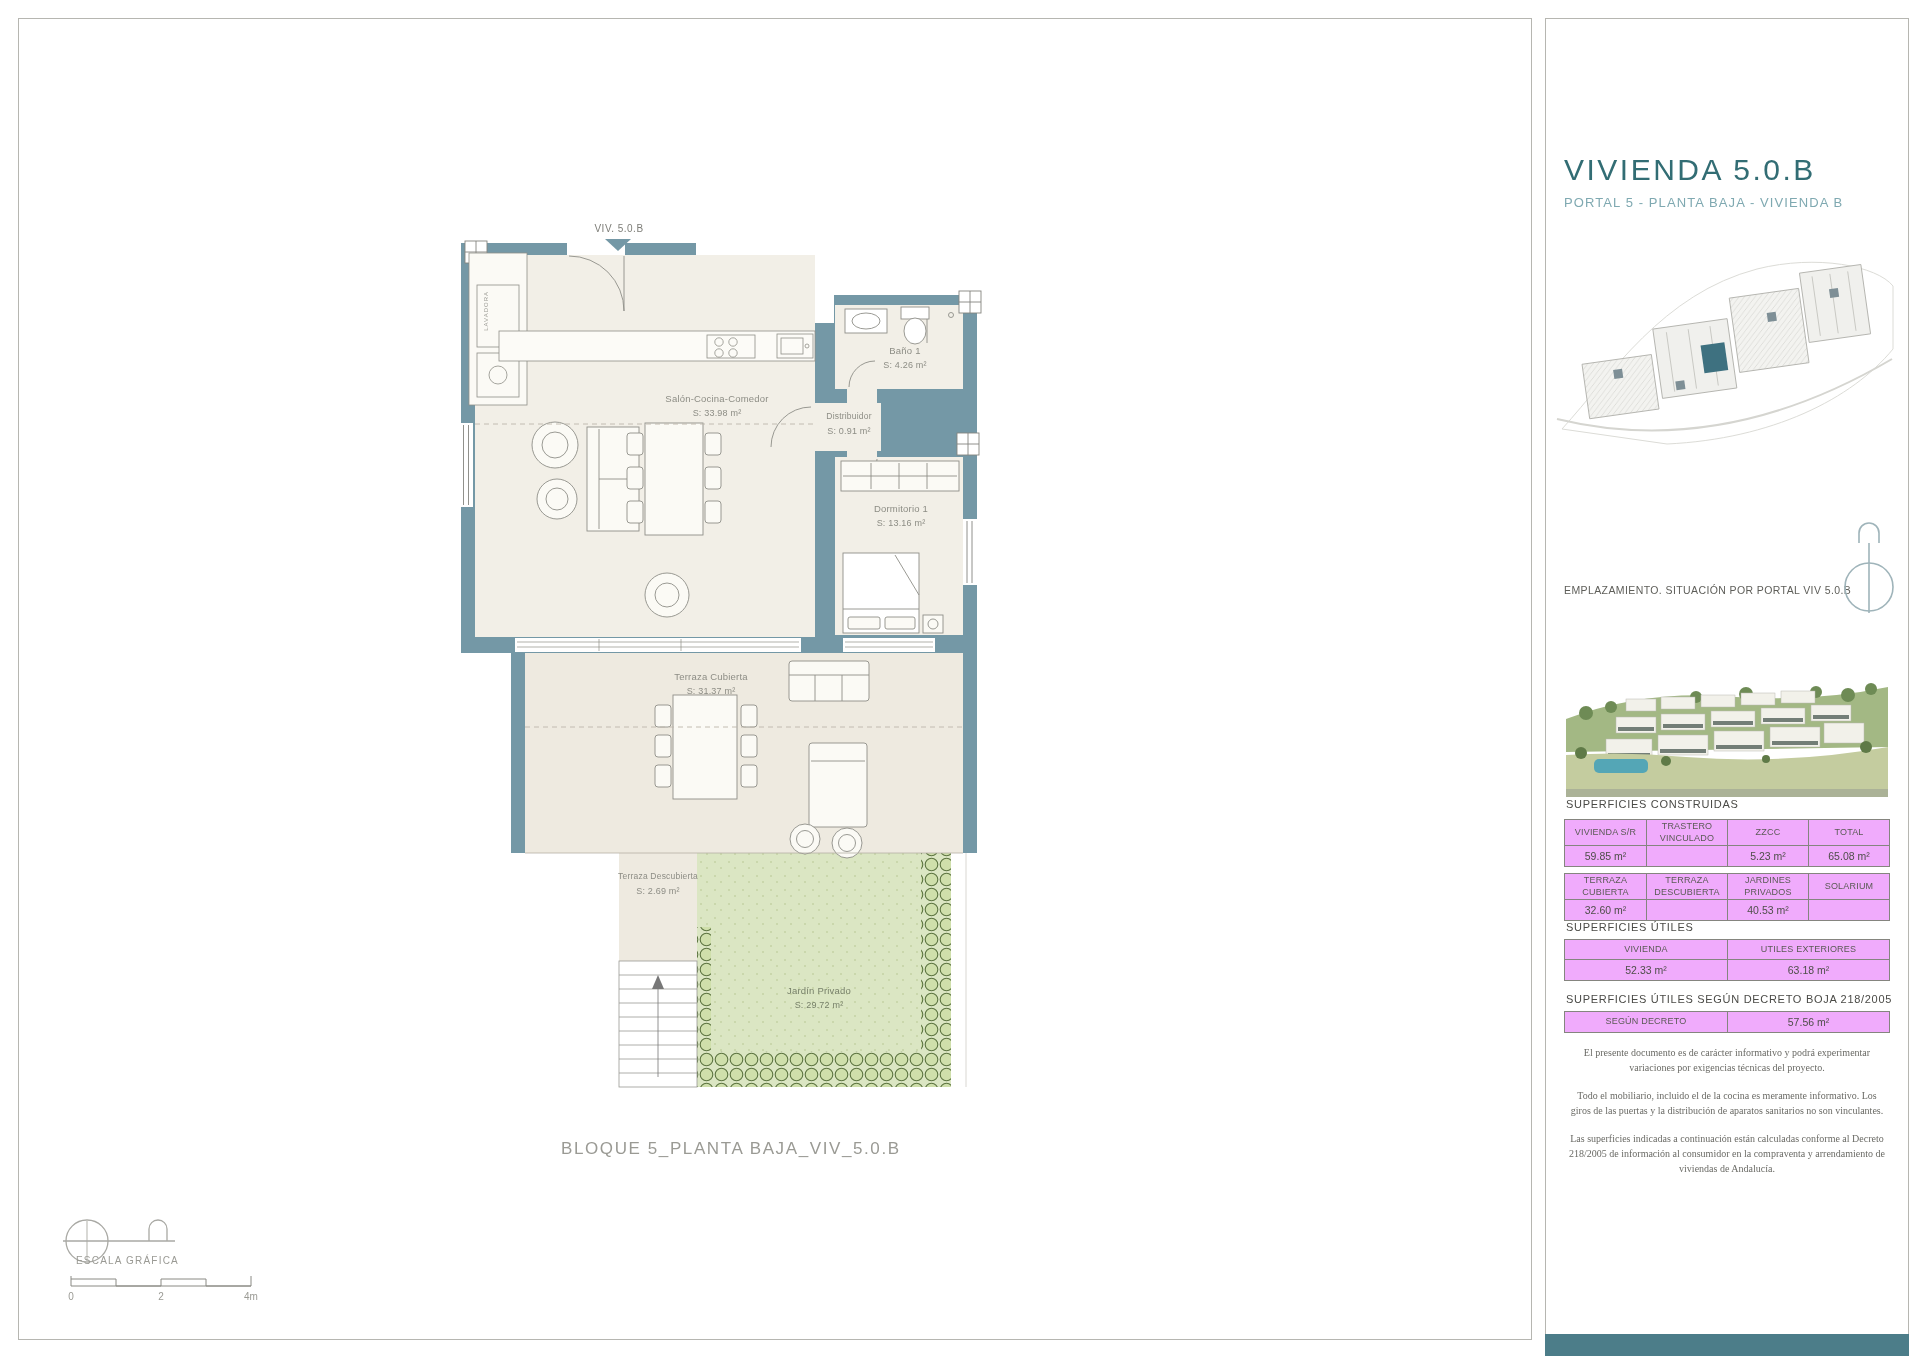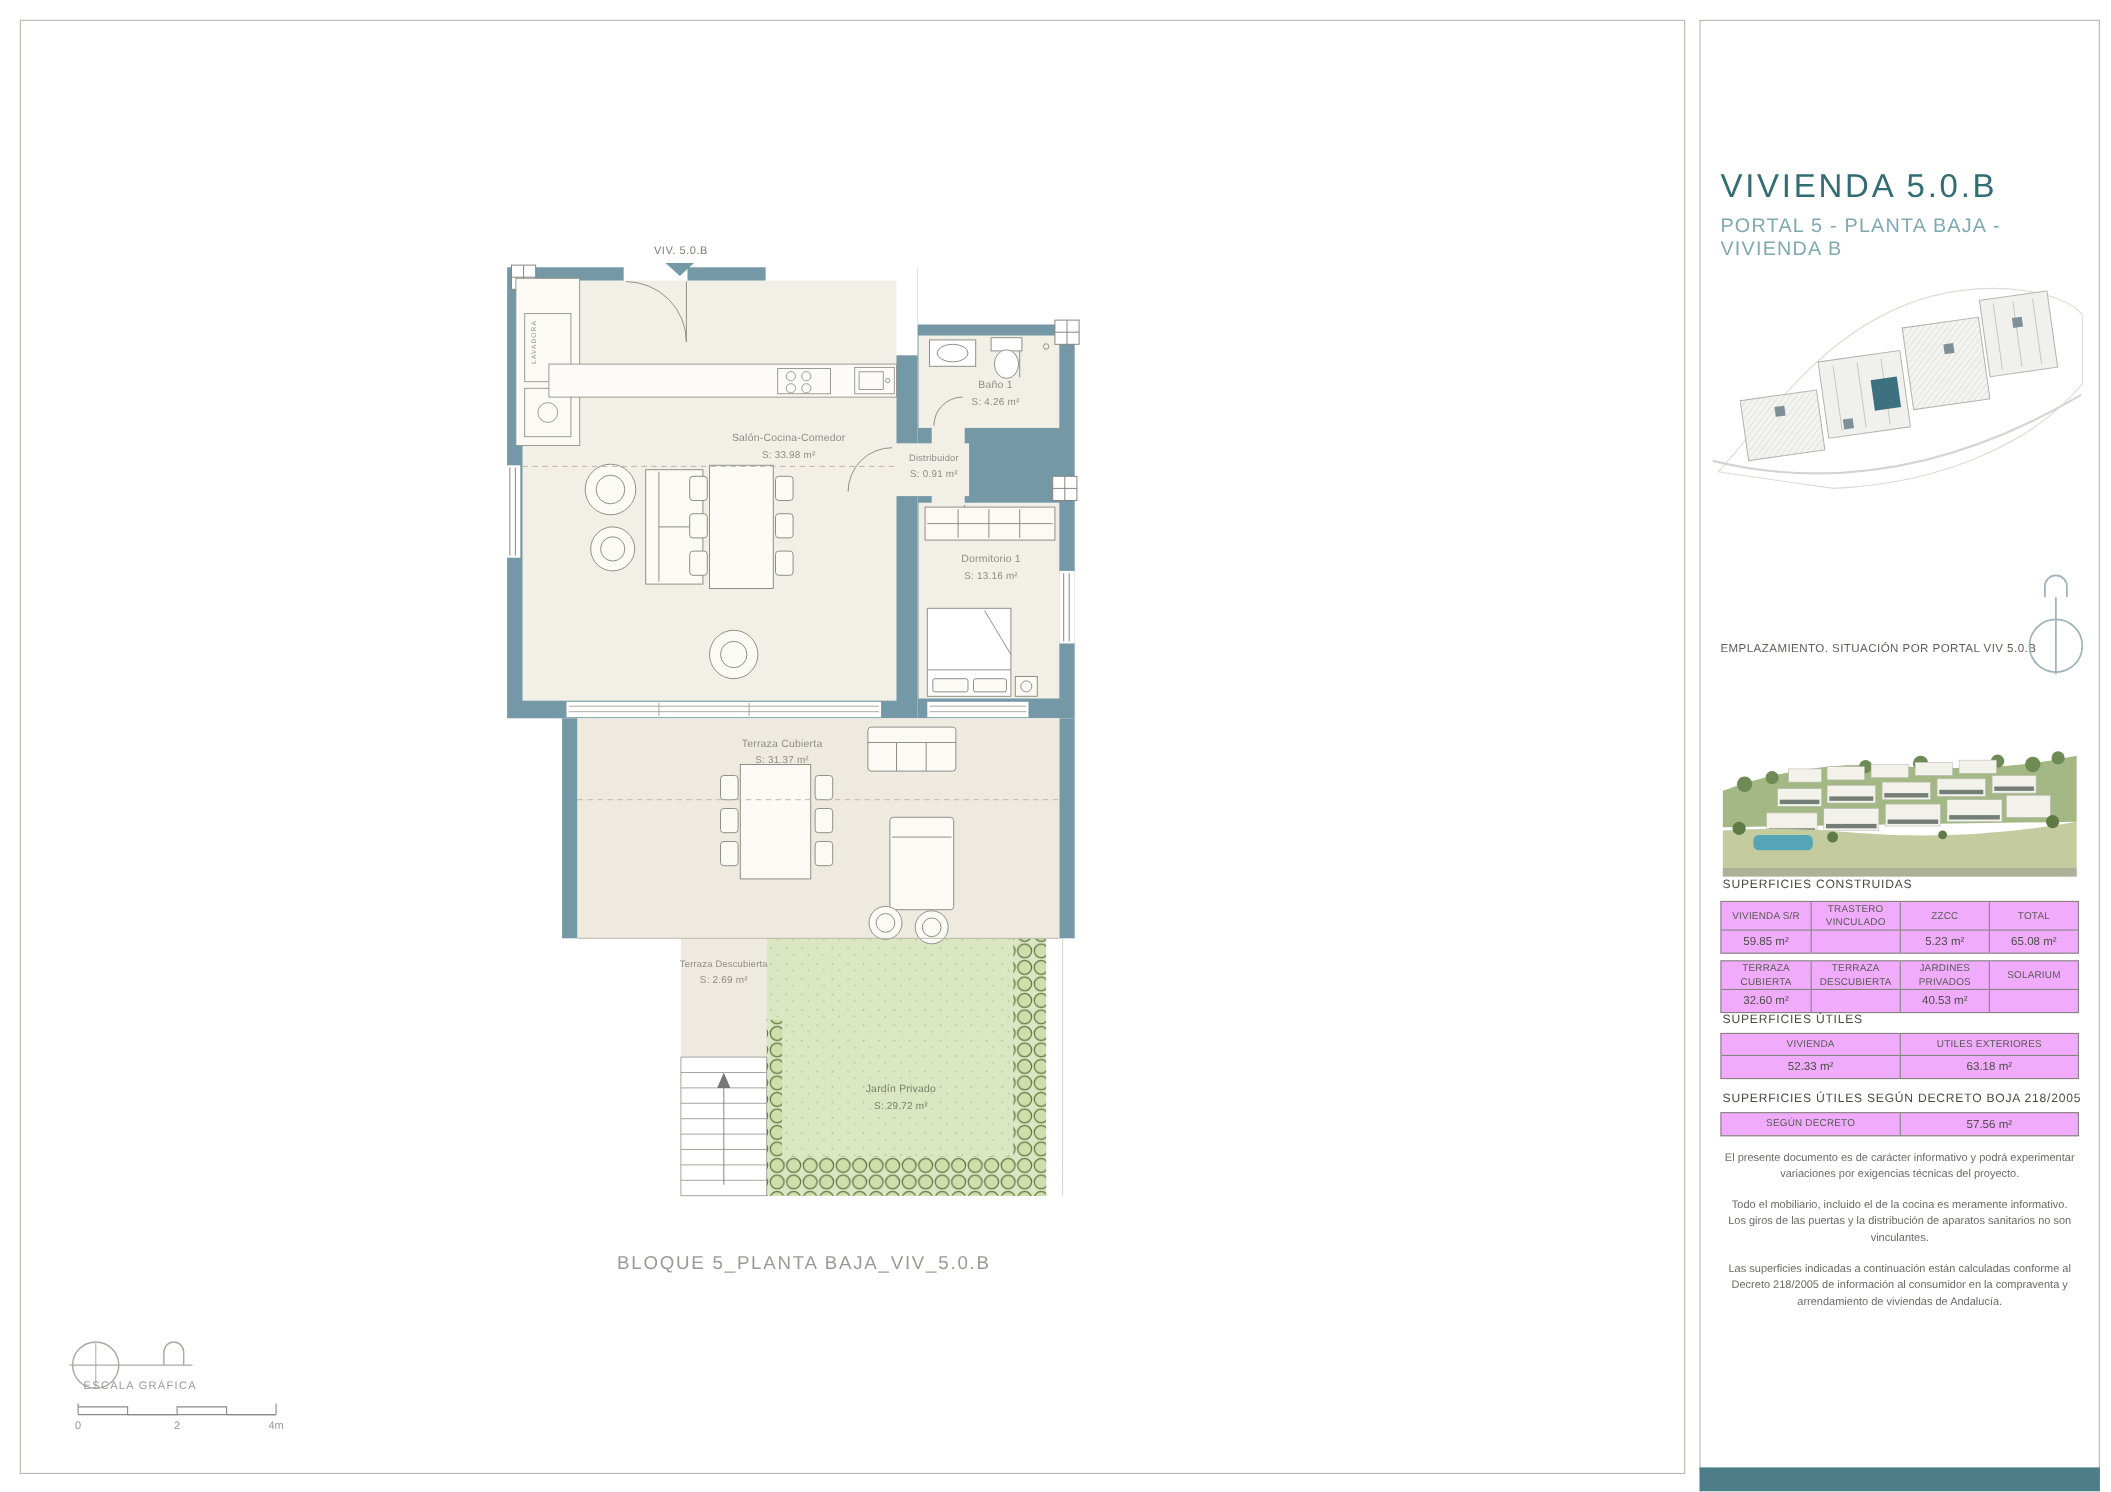--- a/index.html
+++ b/index.html
@@ -22,40 +22,40 @@
   .entry-tri{position:absolute;left:146px;top:12px;width:0;height:0;border-left:13px solid transparent;border-right:13px solid transparent;border-top:12px solid #7498a6;}
   .closet-label{position:absolute;left:24px;top:64px;writing-mode:vertical-rl;transform:rotate(180deg);font-size:6px;letter-spacing:1px;color:#9a9a94;}
   .plan-caption{position:absolute;left:542px;top:1120px;font-size:17px;letter-spacing:1.6px;color:#9a9a94;}
 
   
   .escala-label{position:absolute;left:57px;top:1236px;font-size:10px;letter-spacing:1.2px;color:#9a9a94;}
   .tick{position:absolute;top:1272px;font-size:10px;color:#9a9a94;transform:translateX(-50%);}
 
   
   .p-title{position:absolute;left:18px;top:134px;font-size:30px;letter-spacing:2.5px;color:#326d74;}
-  .p-subtitle{position:absolute;left:18px;top:176px;font-size:18px;letter-spacing:1.1px;color:#7fa9b1;}
+  .p-subtitle{position:absolute;left:18px;top:176px;font-size:13px;letter-spacing:1.1px;color:#7fa9b1;}
   .p-empl{position:absolute;left:18px;top:565px;font-size:10.5px;letter-spacing:.4px;color:#5e5e59;}
   .p-h{position:absolute;left:20px;font-size:11px;letter-spacing:.7px;color:#4a4a46;}
   .tblwrap{position:absolute;left:18px;width:326px;}
   .tbl{display:grid;border:1px solid #85857f;background:#f0abfc;}
   .tbl .cell{border-left:1px solid #85857f;display:flex;align-items:center;justify-content:center;text-align:center;padding:1px 2px;box-sizing:border-box;}
   .tbl.c4{grid-template-columns:repeat(4,1fr);}
   .tbl.c2{grid-template-columns:1fr 1fr;}
   .tbl .hd{font-size:9px;line-height:1.25;color:#5a5a55;letter-spacing:.2px;}
   .tbl .vl{font-size:10.5px;color:#4e4e49;}
   .tbl.c4 .cell{height:26px;}
   .tbl.c4 .cell:nth-child(4n+1){border-left:none;}
   .tbl.c4 .cell:nth-child(-n+4){border-bottom:1px solid #85857f;}
   .tbl.c4 .vl{height:20px;}
   .tbl.c2 .cell{height:20px;}
   .tbl.c2 .cell:nth-child(2n+1){border-left:none;}
   .tbl.c2.two-row .cell:nth-child(-n+2){border-bottom:1px solid #85857f;}
   .gap{height:6px;}
   .disc{position:absolute;left:22px;top:1026px;width:318px;text-align:center;font-size:10px;line-height:1.5;color:#6a6a65;}
-  .disc p{margin:0 0 13px;}
+  .disc p{margin:0 0 13px;font-family:Liberation Serif, serif;}
 </style>
 </head>
 <body>
 
 <div class="sheet-main">
 
   <div class="plan">
     <svg width="540" height="880" viewBox="0 0 540 880">
       <defs>
         <pattern id="hedge" width="15" height="15" patternUnits="userSpaceOnUse">

